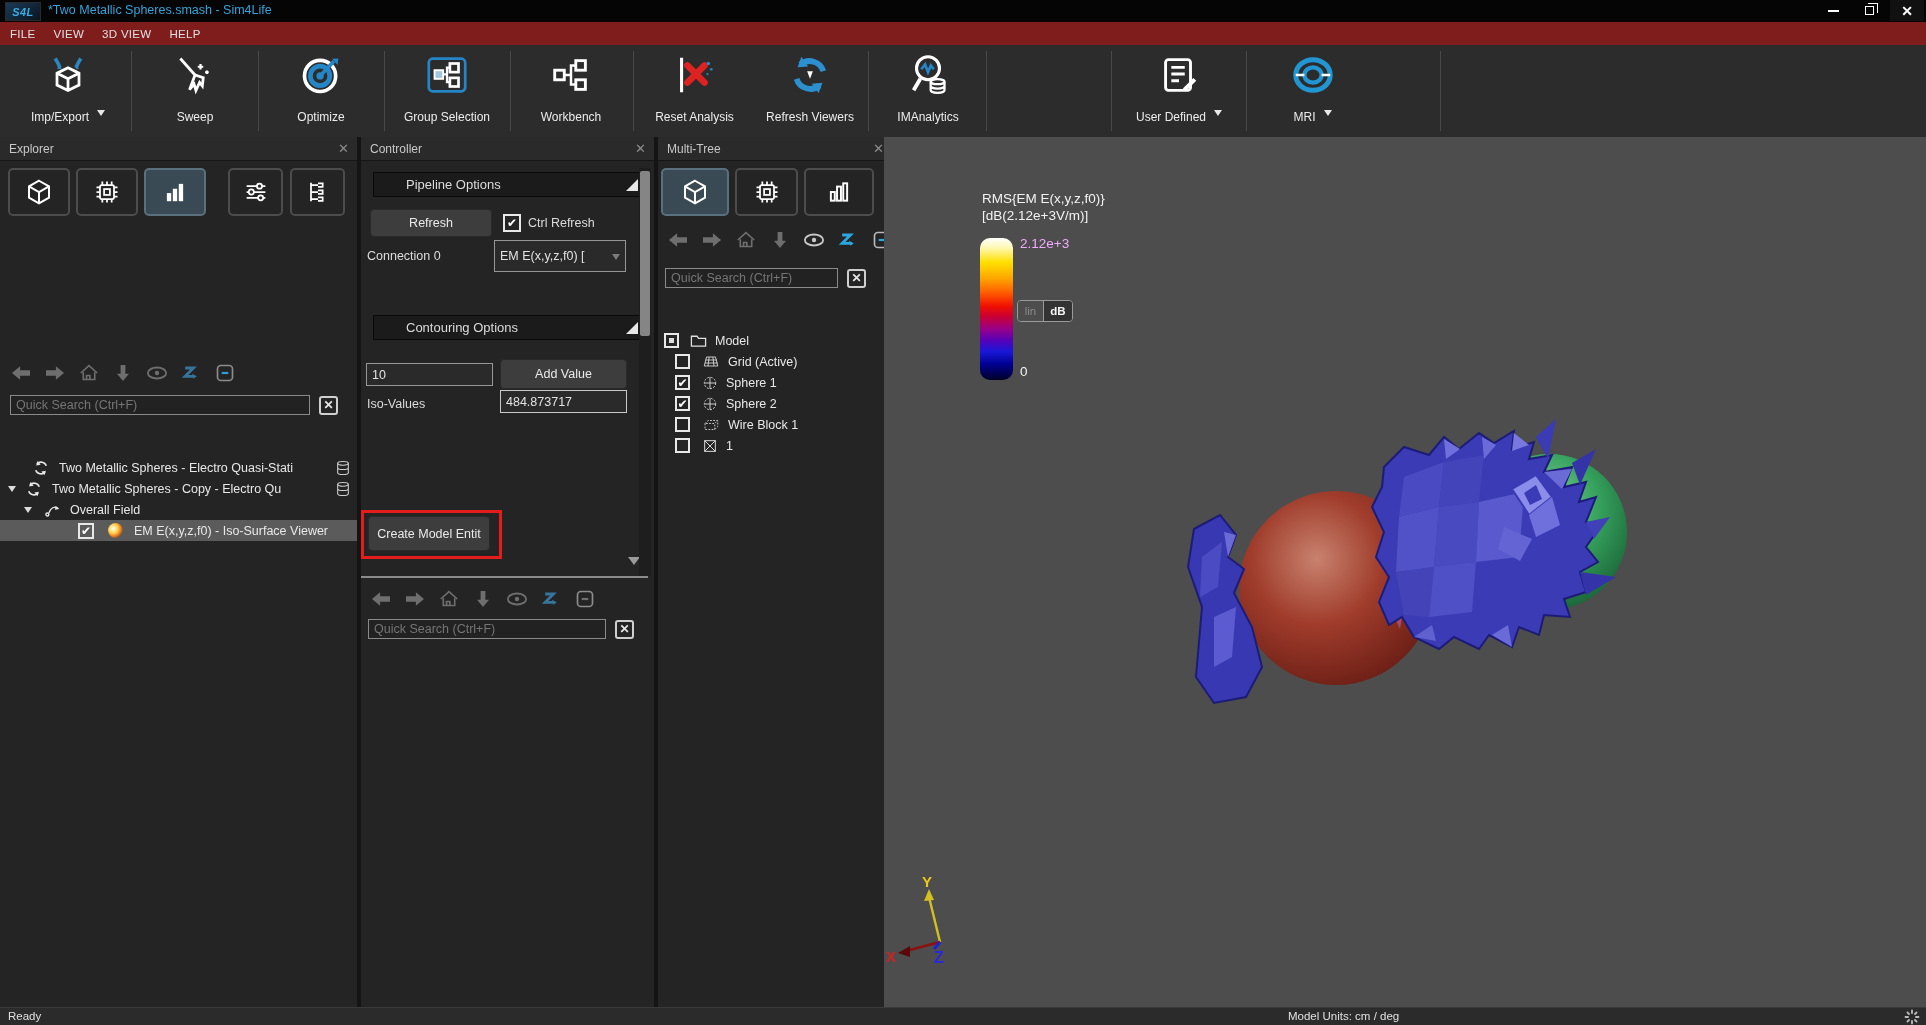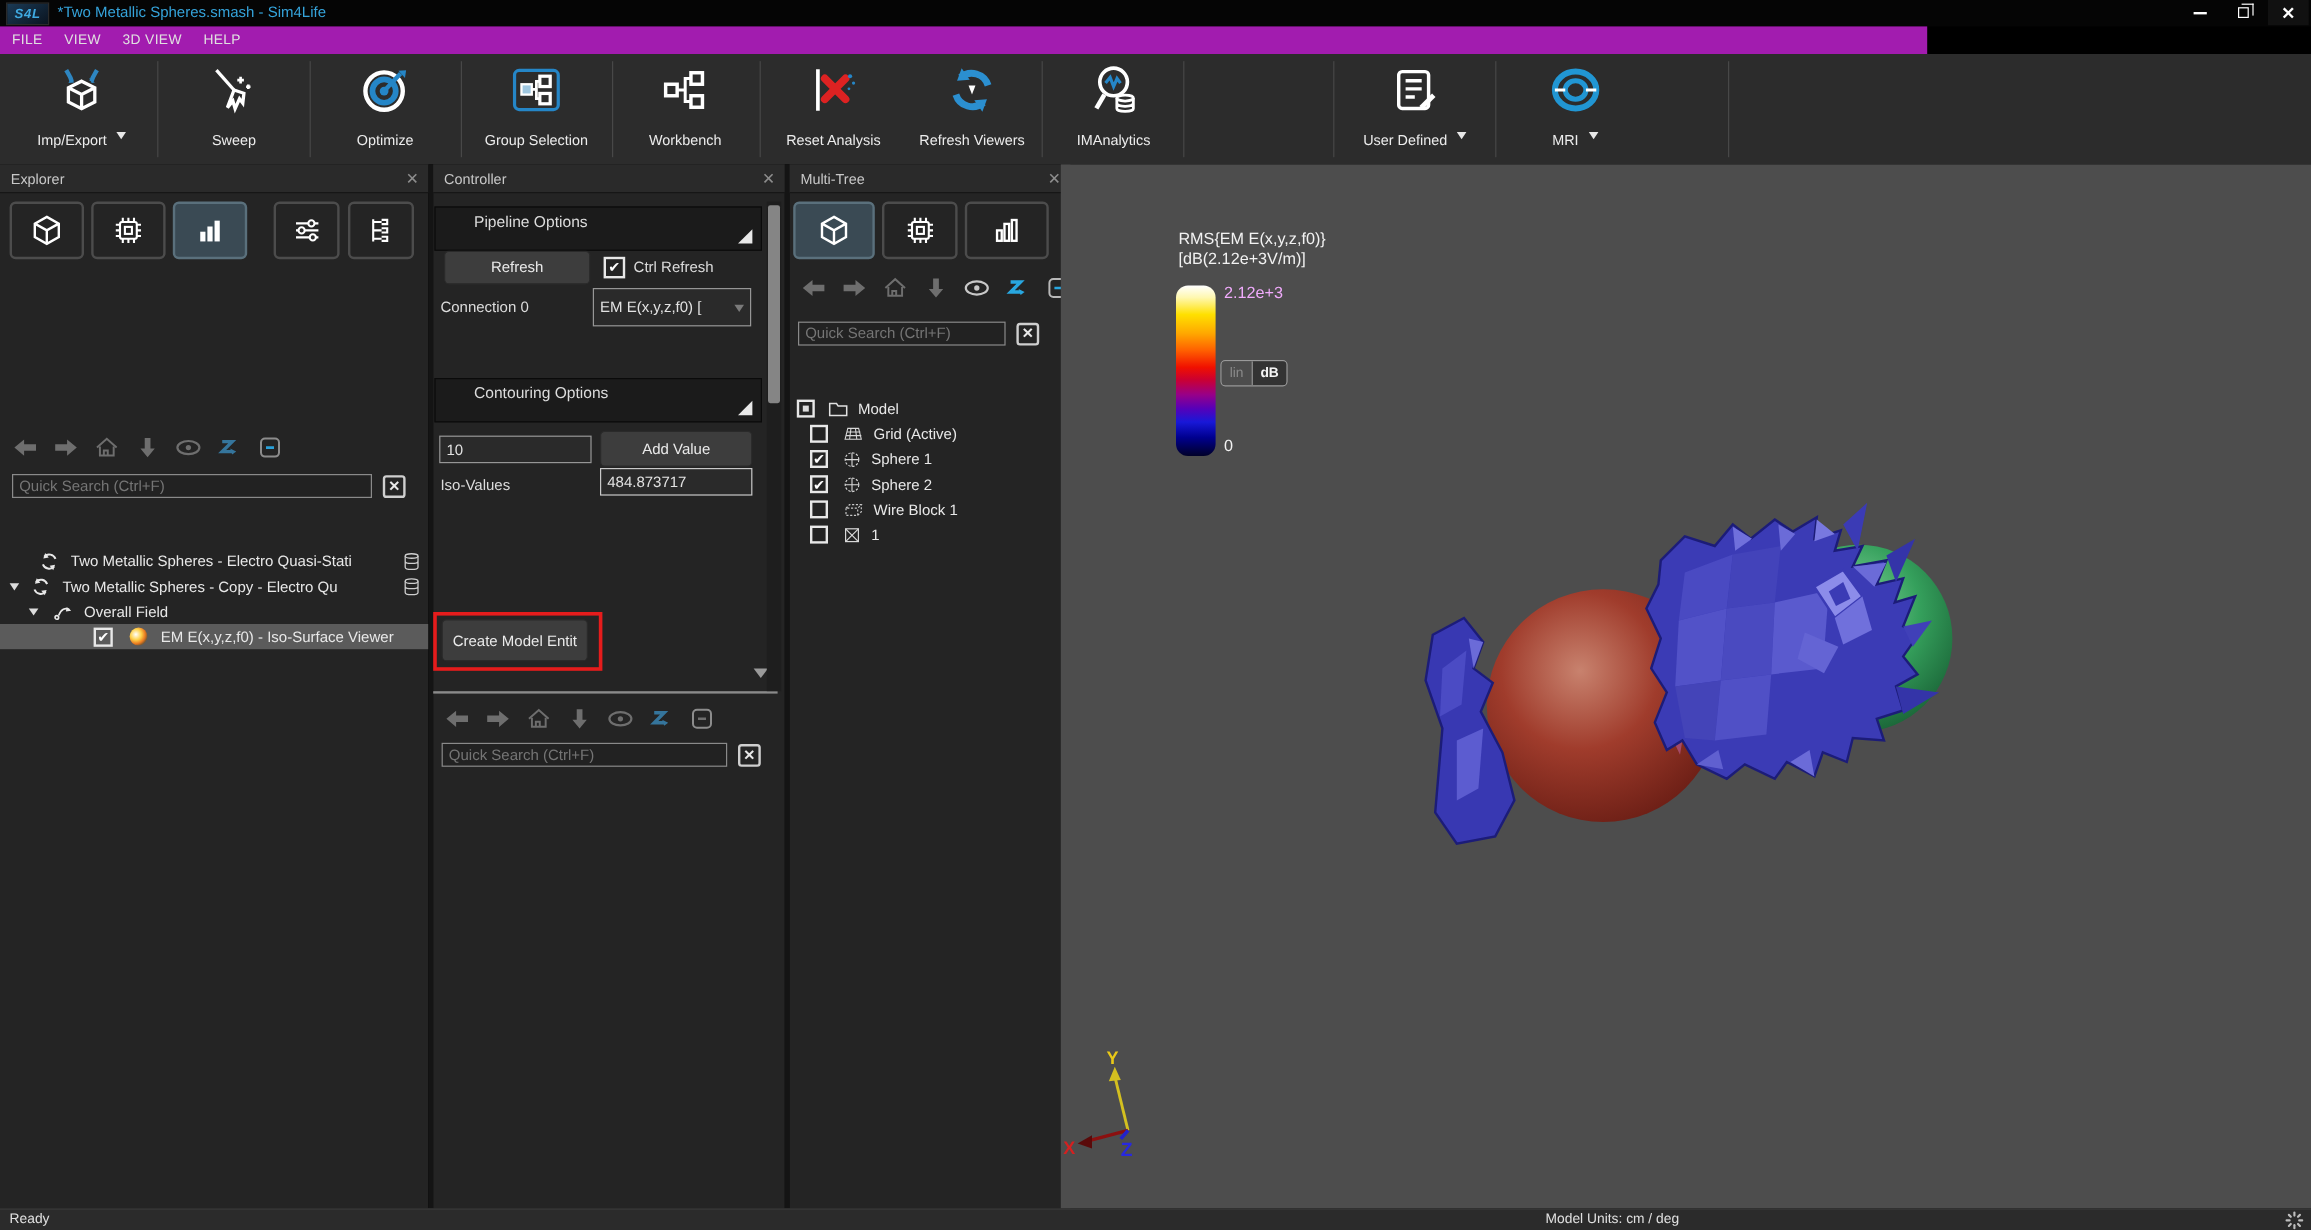--- a/index.html
+++ b/index.html
@@ -13,21 +13,21 @@
     display:flex; align-items:center; justify-content:center; letter-spacing:0.5px; }
   #wintitle { position:absolute; left:48px; top:3px; font-size:12.5px; color:#35a3da; }
   .winbtn { position:absolute; top:0; width:34px; height:21px; display:flex; align-items:center; justify-content:center; color:#fff; }
   #btn-min  { right:76px; } #btn-rest { right:40px; } #btn-close { right:2px; background:#111; }
   #btn-min span { display:block; width:11px; height:2px; background:#fff; }
   #btn-rest span { display:block; width:9px; height:9px; border:1.5px solid #fff; position:relative; }
   #btn-rest span::before { content:""; position:absolute; left:2px; top:-4px; width:9px; height:9px; border:1.5px solid #fff; border-left:none; border-bottom:none; }
   #btn-close span { font-size:14px; font-weight:bold; }
 
   
-  #menubar { position:absolute; left:0; top:22px; width:1606px; height:23px; background:#a21caf; display:flex; align-items:center; }
+  #menubar { position:absolute; left:0; top:22px; width:1926px; height:23px; background:#7f1d1d; display:flex; align-items:center; }
   .menu-item { font-size:11.5px; color:#e0e0e0; margin-left:18px; letter-spacing:0.3px; }
   .menu-item:first-child { margin-left:10px; }
 
   
   #toolbar { position:absolute; left:0; top:45px; width:1926px; height:92px; background:#2c2c2c; }
   .tb-item { position:absolute; top:4px; height:84px; text-align:center; }
   .tb-icon { height:52px; display:flex; align-items:center; justify-content:center; }
   .tb-label { font-size:12px; color:#ececec; margin-top:9px; white-space:nowrap; }
   .tb-arrow { display:inline-block; width:0; height:0; border:4.5px solid transparent; border-top:6px solid #e8e8e8; margin-left:8px; vertical-align:1px; }
   .tb-sep { position:absolute; top:6px; width:1px; height:80px; background:#484848; }
@@ -56,21 +56,21 @@
   .trow { position:absolute; left:0; right:0; height:21px; display:flex; align-items:center; font-size:12.5px; color:#e8e8e8; white-space:nowrap; }
   .trow.selected { background:#5b5b5b; }
   .caret-down { width:0; height:0; border:4.5px solid transparent; border-top:6px solid #dcdcdc; margin-top:5px; }
   .cb { width:16px; height:16px; border:2px solid #e8e8e8; display:inline-flex; align-items:center; justify-content:center; flex:none; background:transparent; }
   .cb.checked::after { content:"\2714"; color:#fff; font-size:12px; line-height:1; }
   .cb.partial::after { content:""; width:5px; height:5px; background:#dcdcdc; }
   .iso-disc { width:15px; height:15px; border-radius:50%;
     background:radial-gradient(circle at 35% 38%, #ffffff 0%, #ffd24a 34%, #e87820 58%, #7a5a30 72%, #2a5fc0 88%, #123a80 100%); }
 
   
-  .secbar { position:absolute; left:1px; width:273px; height:37px; background:#1b1b1b; border:1px solid #0a0a0a;
+  .secbar { position:absolute; left:12px; width:273px; height:25px; background:#1b1b1b; border:1px solid #0a0a0a;
     font-size:13px; color:#dcdcdc; line-height:23px; padding-left:32px; }
   .secbar .tri { position:absolute; right:7px; bottom:5px; width:0; height:0; border-left:12px solid transparent; border-bottom:12px solid #e8e8e8; }
   .btn { background:#3d3d3d; border:1px solid #2a2a2a; border-radius:4px; color:#eaeaea; font-size:12.5px;
     display:flex; align-items:center; justify-content:center; }
   .field { background:#2a2a2a; border:1px solid #969696; color:#e2e2e2; font-size:12.5px; display:flex; align-items:center; padding:0 5px; }
   .lbl { font-size:12.5px; color:#dcdcdc; }
 
   
   #viewport { position:absolute; left:884px; top:137px; width:1090px; height:870px; background:#4d4d4d; }
   #legend-title { position:absolute; left:98px; top:53px; font-size:13.5px; color:#f2f2f2; line-height:17px; }

